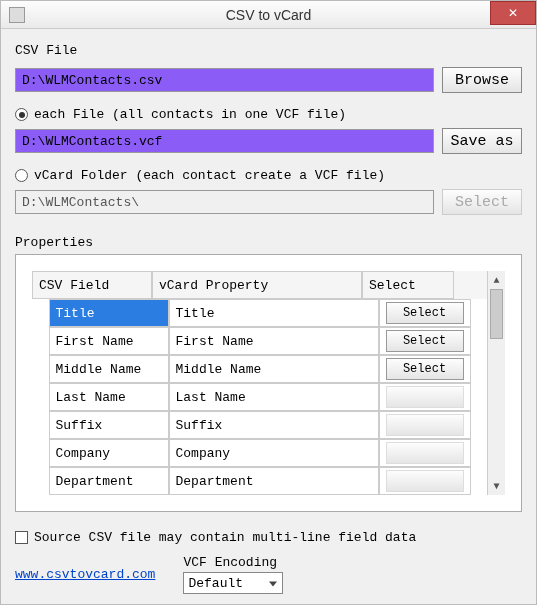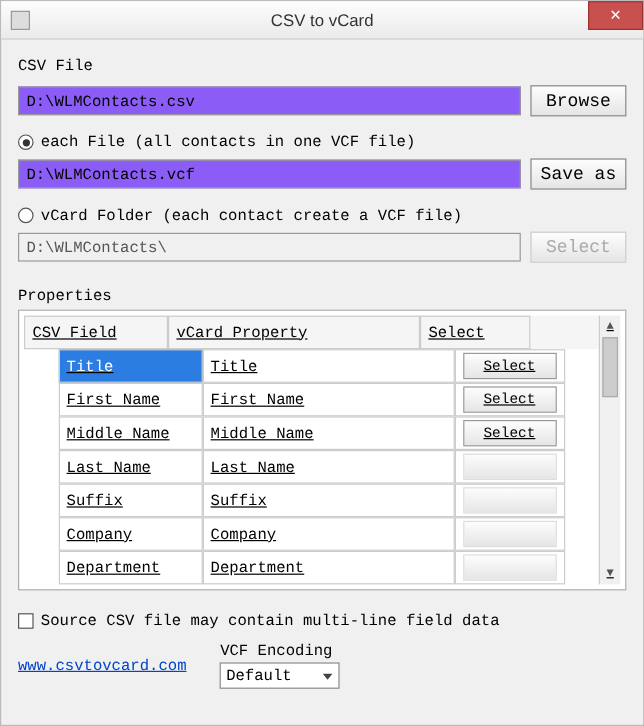--- a/index.html
+++ b/index.html
@@ -127,23 +127,22 @@
     }
     .properties-group {
       margin-top: 10px;
     }
     .properties-label {
       margin-bottom: 4px;
     }
     .table-wrapper {
       border: 1px solid #aaa;
       background: #fff;
-      padding: 4px;
-      display: flex;
-      text-decoration: underline;
+      padding: 16px;
+      display: flex;
     }
     .table-inner {
       flex: 1;
     }
     .table-header {
       display: flex;
       background: #f5f5f5;
     }
     .th, .td {
       border: 1px solid #ccc;

